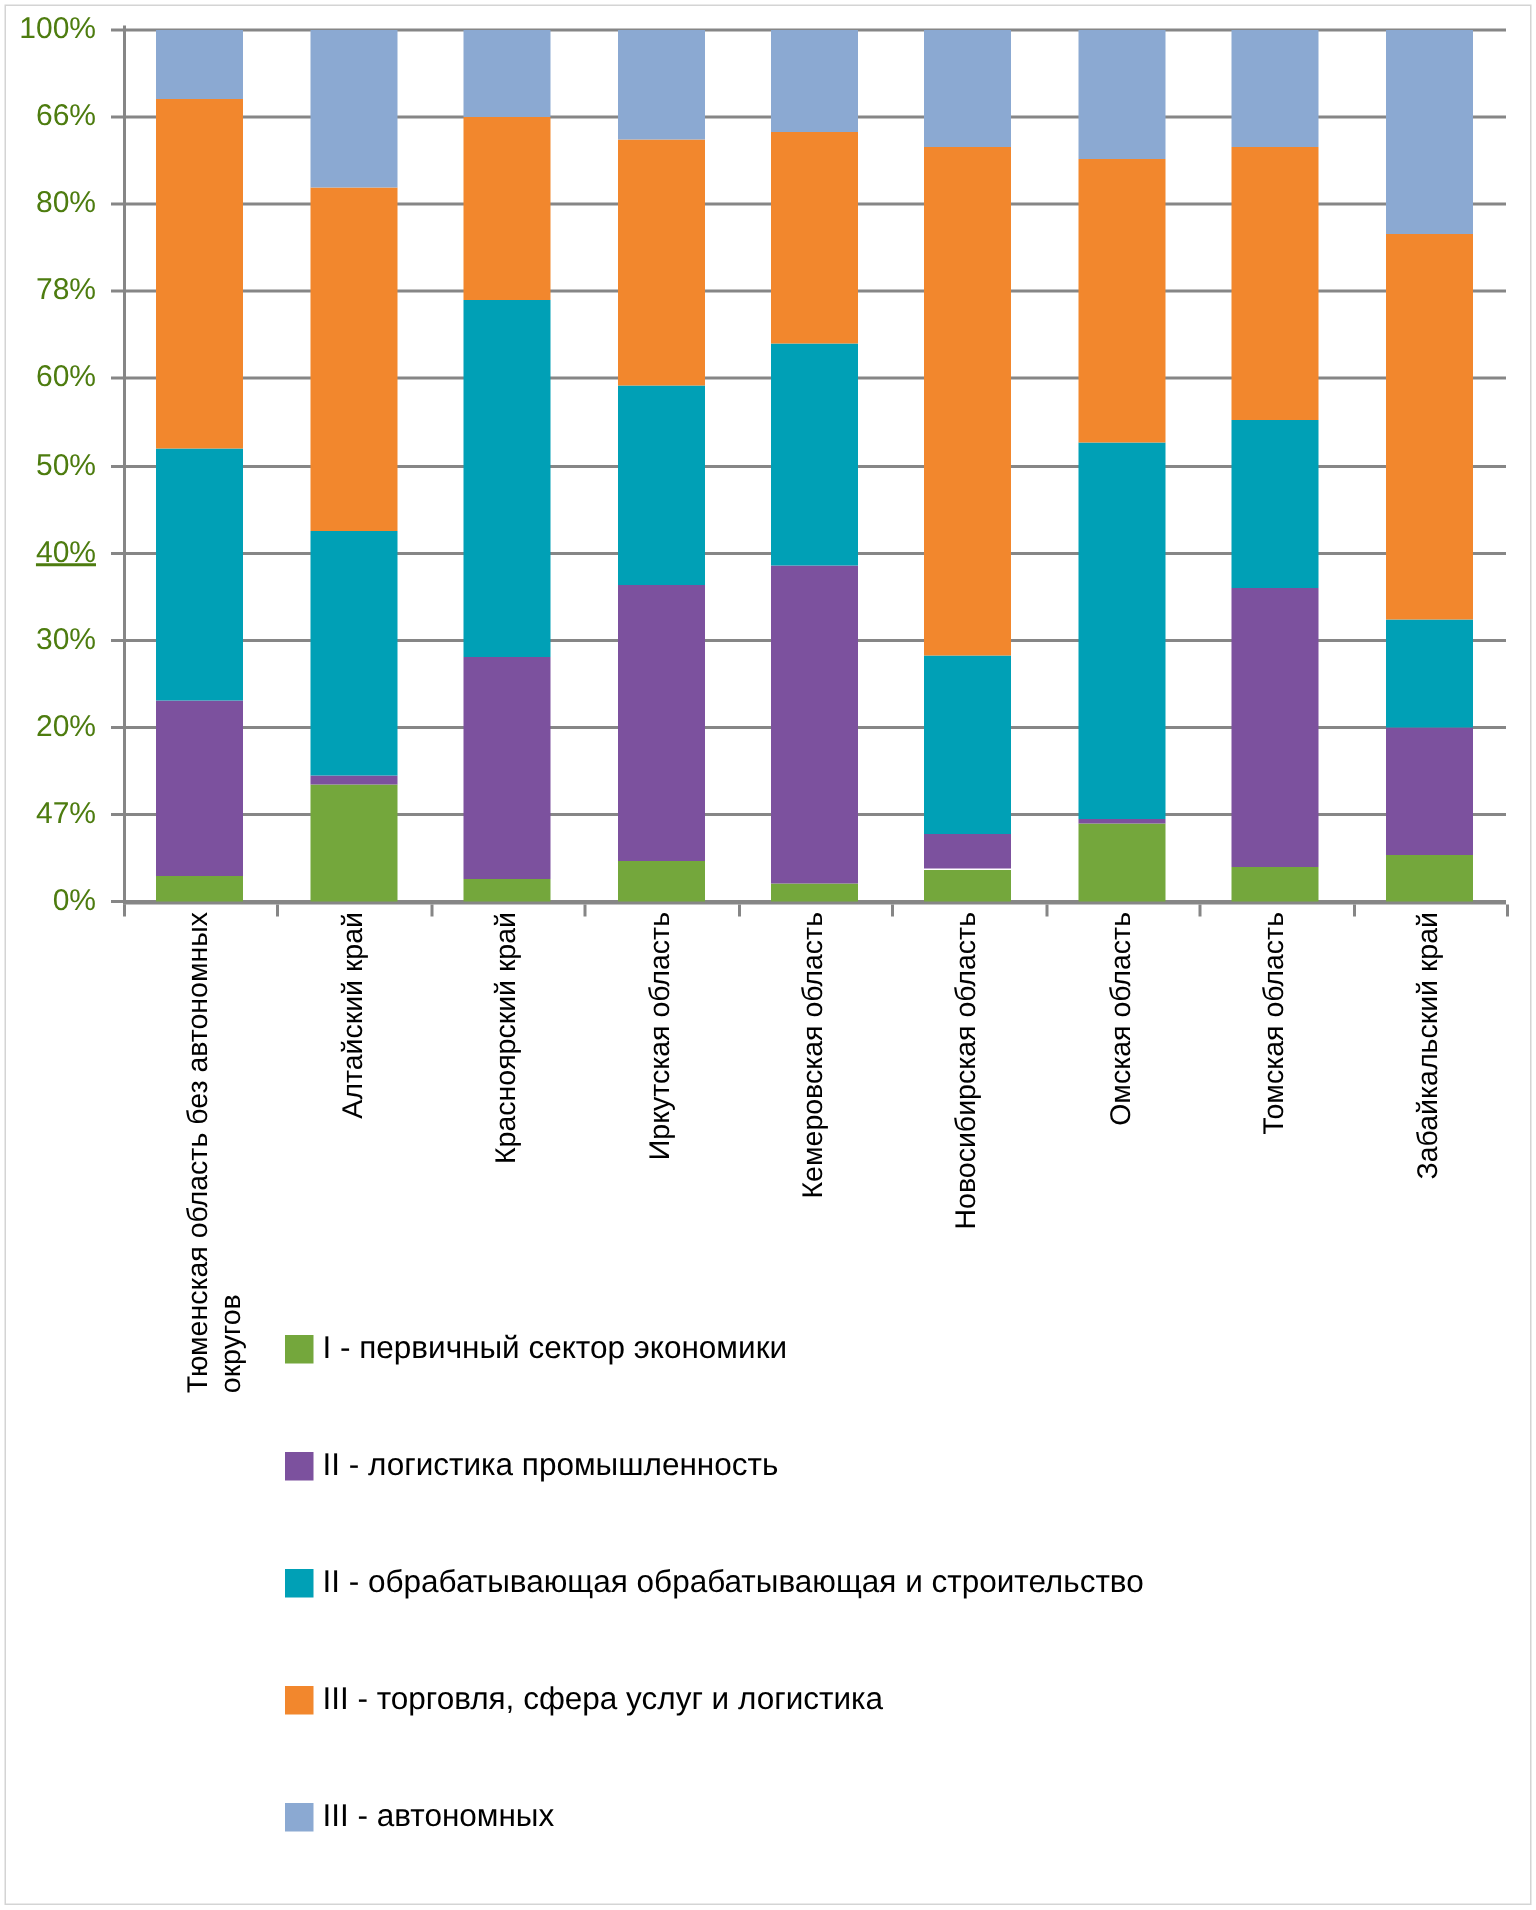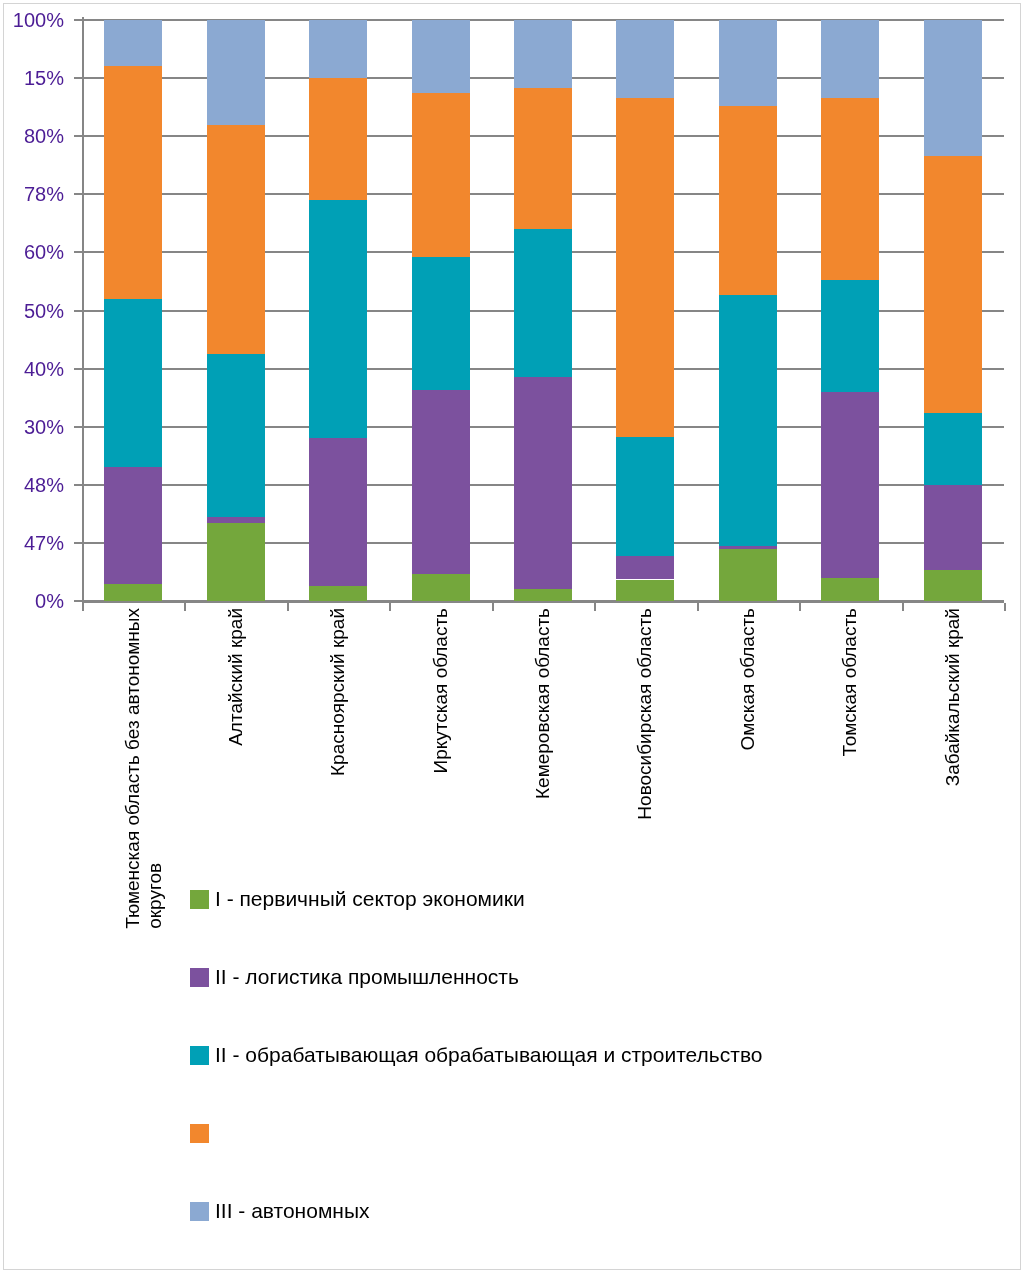--- a/index.html
+++ b/index.html
@@ -41,21 +41,21 @@
   .ytick-mark{
     position:absolute;left:-8px;width:8px;height:0;
     border-top:2px solid #868686;
   }
   
   #y-axis-labels{
     position:absolute;left:0;top:13px;width:70px;height:586px;
   }
   .ylabel{
     position:absolute;right:10px;
-    font-size:20px;color:#4c1d95;
+    font-size:20px;color:#4d7c0f;
     transform:translateY(-50%);
     white-space:nowrap;
     font-weight:400;
   }
   
   #bars-layer{position:absolute;inset:0;}
   .bar-group{
     position:absolute;bottom:2px;
   }
   .bar-seg{
@@ -101,28 +101,28 @@
   }
 </style>
 </head>
 <body>
 
 <div id="chart-frame">
 
   <div id="y-axis-labels">
       <div class="ylabel" style="top: 584px;">0%</div>
       <div class="ylabel" style="top: 525.9px;">47%</div>
-      <div class="ylabel" style="top: 467.8px;">48%</div>
+      <div class="ylabel" style="top: 467.8px;">20%</div>
       <div class="ylabel" style="top: 409.7px;">30%</div>
-      <div class="ylabel" style="top: 351.6px;">40%</div>
+      <div class="ylabel" style="top: 351.6px; text-decoration: underline;">40%</div>
       <div class="ylabel" style="top: 293.5px;">50%</div>
       <div class="ylabel" style="top: 235.4px; text-align: right;">60%</div>
       <div class="ylabel" style="top: 177.3px;">78%</div>
       <div class="ylabel" style="top: 119.2px;">80%</div>
-      <div class="ylabel" style="top: 61.1px;">15%</div>
+      <div class="ylabel" style="top: 61.1px;">66%</div>
       <div class="ylabel" style="top: 3px;">100%</div>
     </div>
 
   <div id="plot-area">
     <div id="grid-layer">
         <div class="gridline" style="top: 583px;"></div>
         <div class="gridline" style="top: 524.9px;"></div>
         <div class="gridline" style="top: 466.8px;"></div>
         <div class="gridline" style="top: 408.7px;"></div>
         <div class="gridline" style="top: 350.6px;"></div>
@@ -243,20 +243,21 @@
       <div class="legend-item">
         <span class="legend-swatch" style="background: rgb(124, 81, 158);"></span>
         <span class="legend-label">II - логистика промышленность</span>
       </div>
       <div class="legend-item">
         <span class="legend-swatch" style="background: rgb(0, 160, 182);"></span>
         <span class="legend-label">II - обрабатывающая обрабатывающая и строительство</span>
       </div>
       <div class="legend-item">
         <span class="legend-swatch" style="background: rgb(242, 135, 45);"></span>
+        <span class="legend-label">III - торговля, сфера услуг и логистика</span>
       </div>
       <div class="legend-item">
         <span class="legend-swatch" style="background: rgb(139, 169, 210);"></span>
         <span class="legend-label">III - автономных</span>
       </div>
     </div>
 
 </div>
 
 </body></html>

